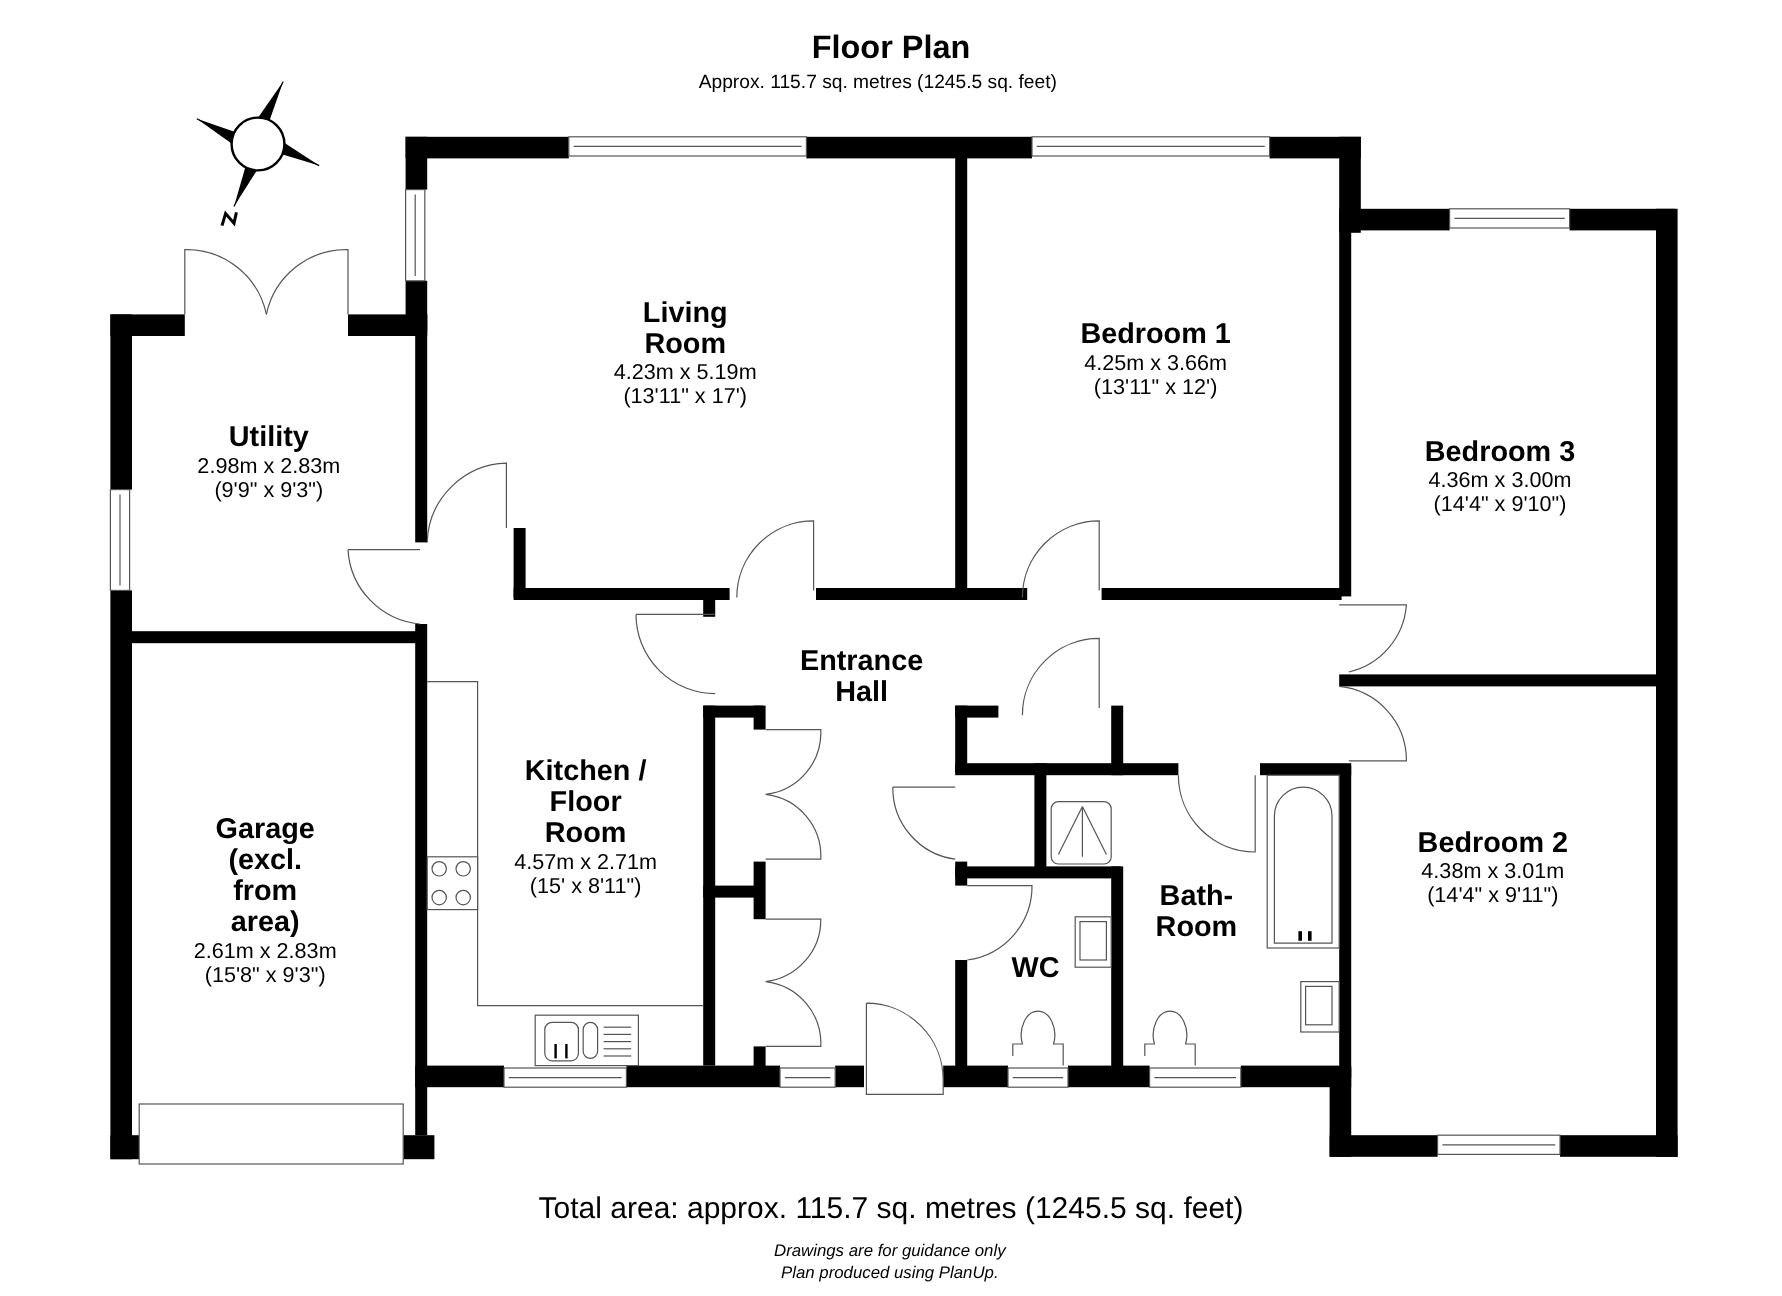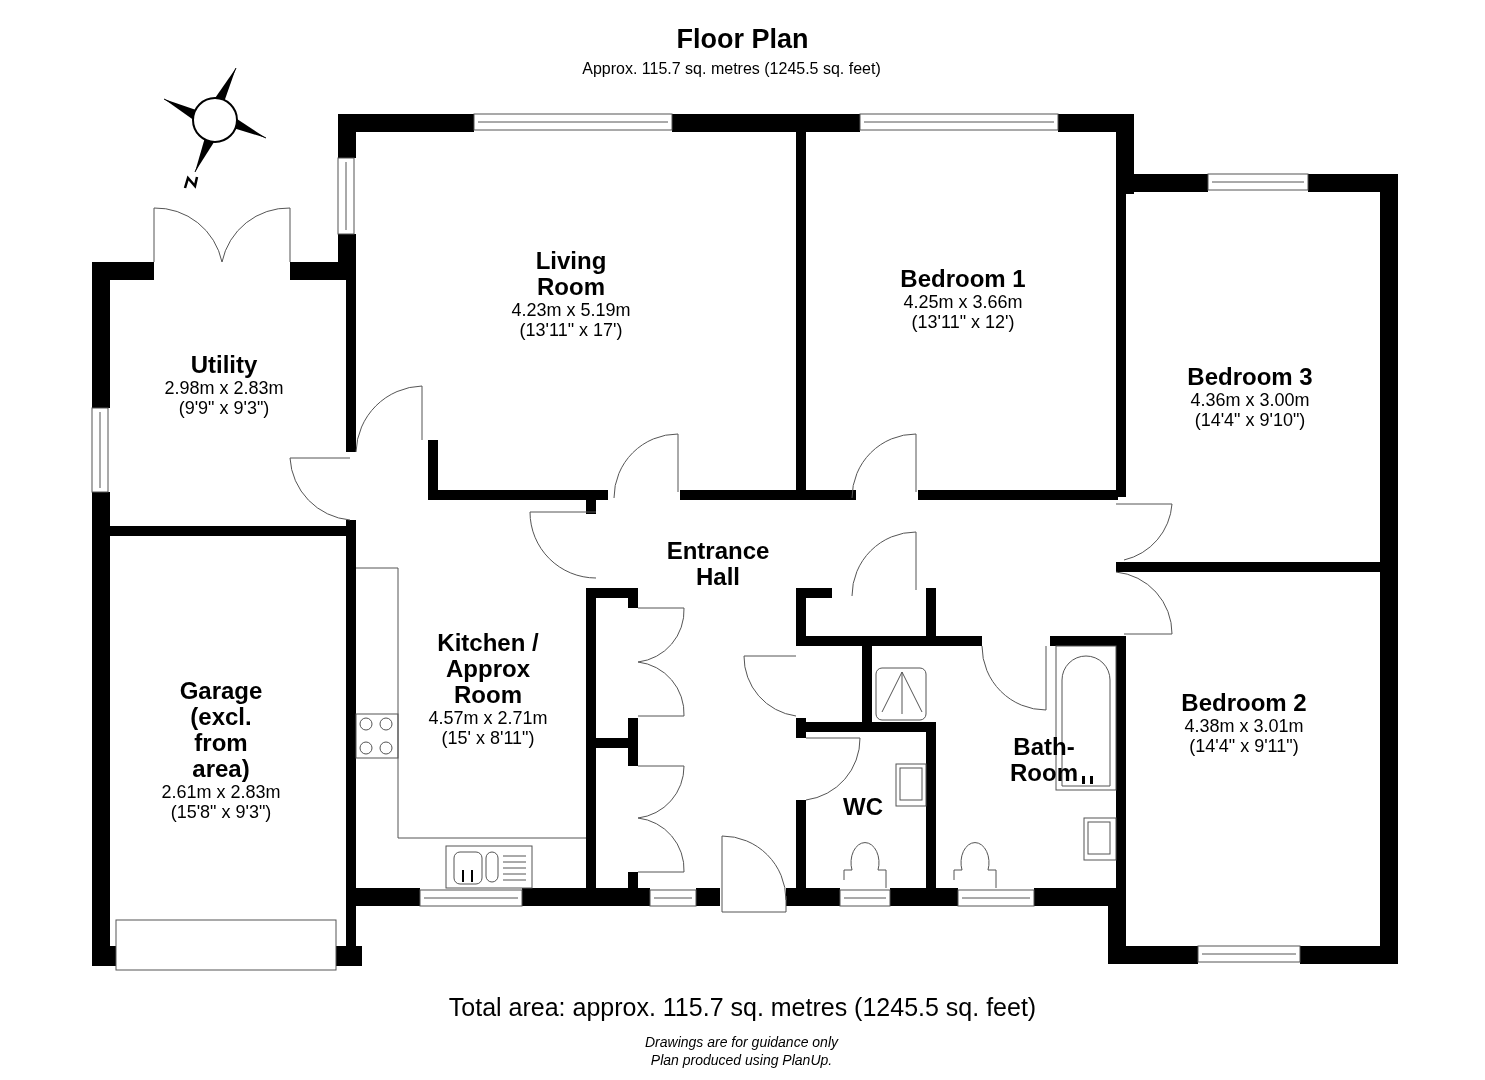--- a/index.html
+++ b/index.html
@@ -204,34 +204,34 @@
   <div class="name">Utility</div>
   <div class="dim">2.98m x 2.83m</div>
   <div class="dim">(9'9" x 9'3")</div>
 </div>
 <div class="label" style="left:718px;top:538px;">
   <div class="name">Entrance</div>
   <div class="name">Hall</div>
 </div>
 <div class="label" style="left:488px;top:630px;">
   <div class="name">Kitchen /</div>
-  <div class="name">Approx</div>
+  <div class="name">Floor</div>
   <div class="name">Room</div>
   <div class="dim">4.57m x 2.71m</div>
   <div class="dim">(15' x 8'11")</div>
 </div>
 <div class="label" style="left:221px;top:678px;">
   <div class="name">Garage</div>
   <div class="name">(excl.</div>
   <div class="name">from</div>
   <div class="name">area)</div>
   <div class="dim">2.61m x 2.83m</div>
   <div class="dim">(15'8" x 9'3")</div>
 </div>
-<div class="label" style="left:1044px;top:734px;">
+<div class="label" style="left:997px;top:734px;">
   <div class="name">Bath-</div>
   <div class="name">Room</div>
 </div>
 <div class="label" style="left:863px;top:794px;">
   <div class="name">WC</div>
 </div>
 <div class="label" style="left:1244px;top:690px;">
   <div class="name">Bedroom 2</div>
   <div class="dim">4.38m x 3.01m</div>
   <div class="dim">(14'4" x 9'11")</div>

